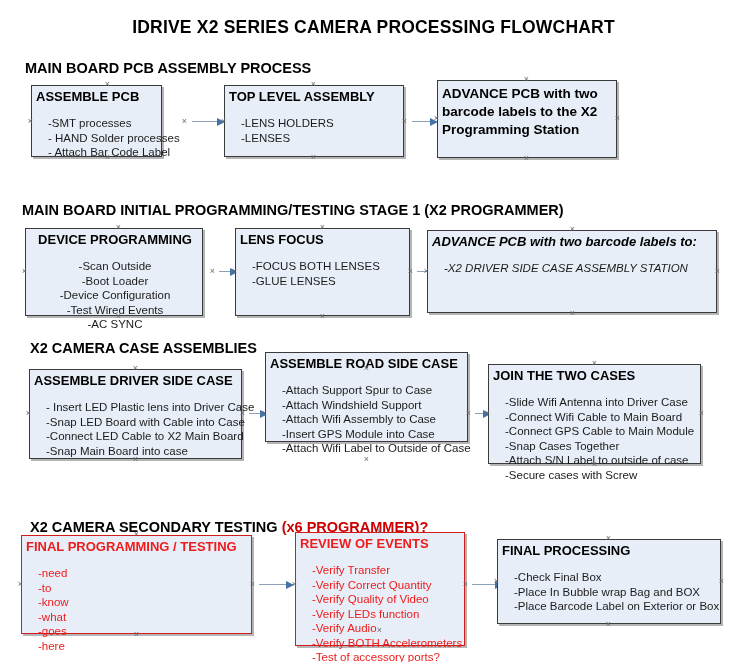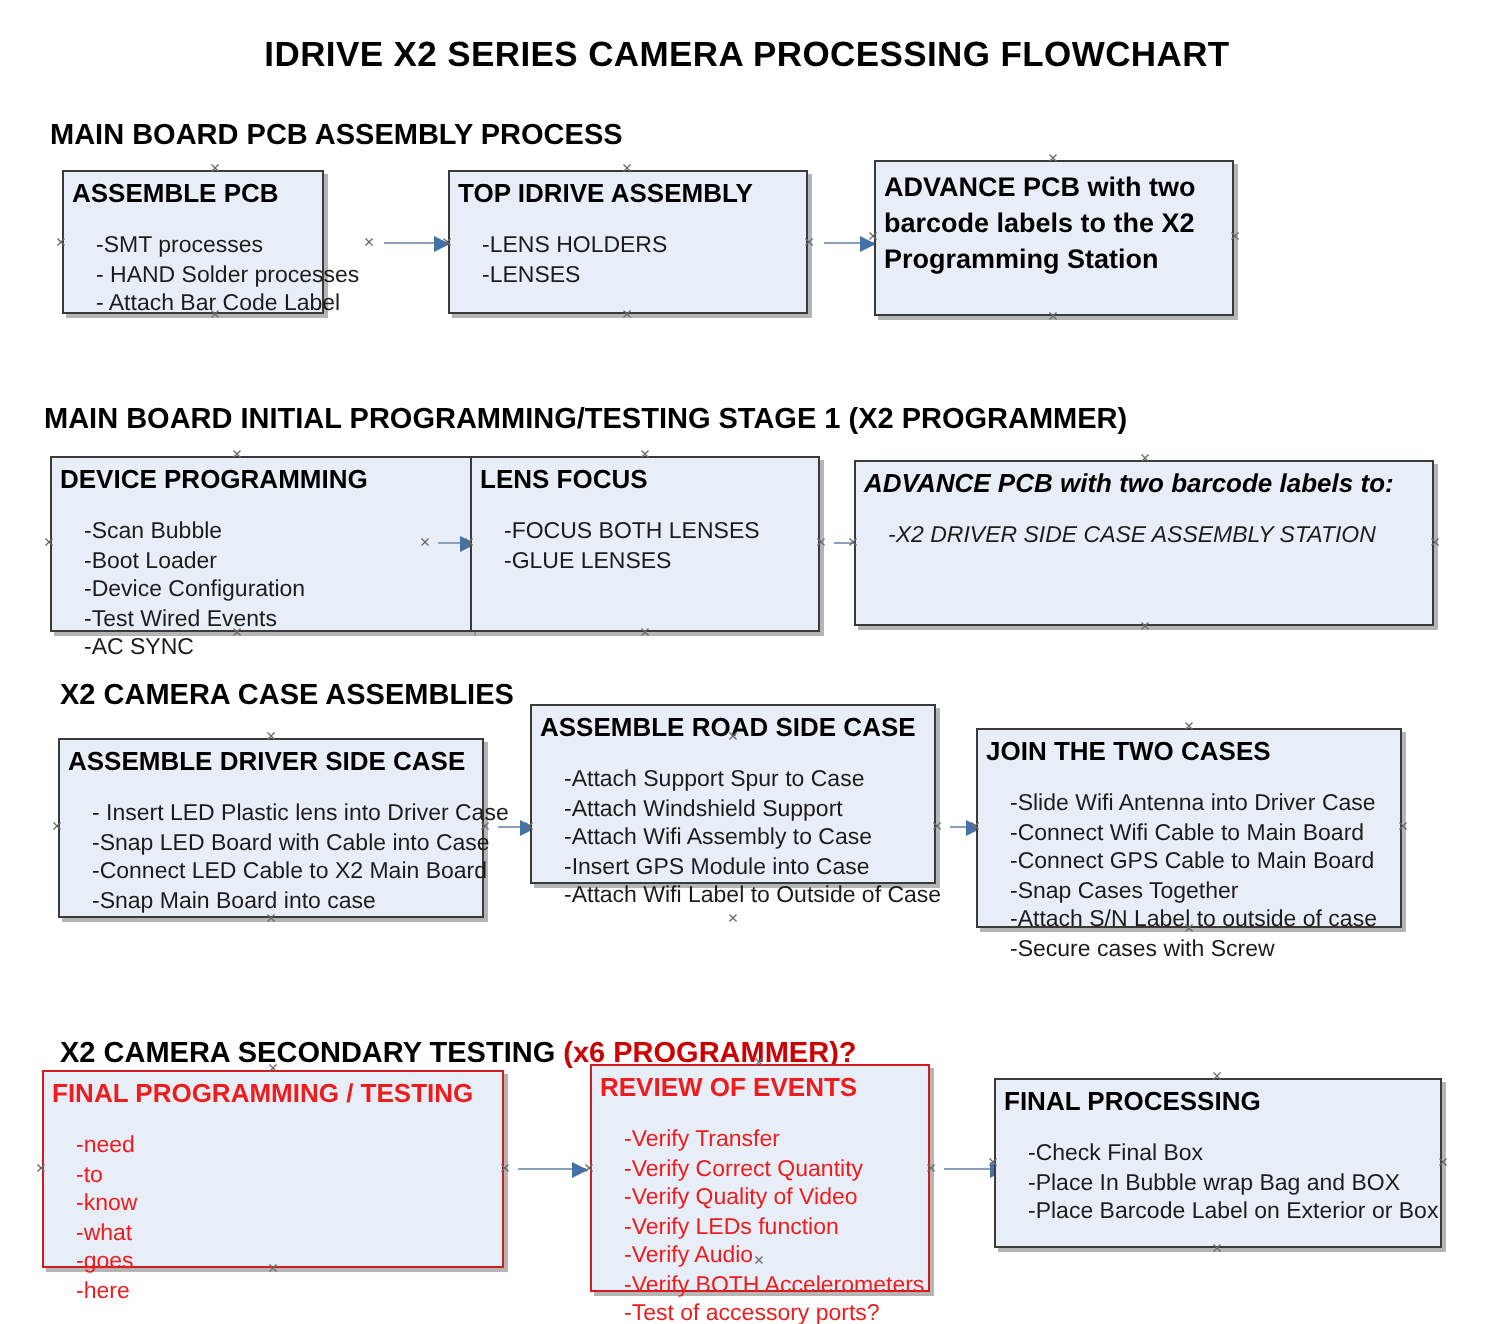--- a/index.html
+++ b/index.html
@@ -134,21 +134,21 @@
   </ul>
 </div>
 <span class="hx" style="left:104px; top:81px;"></span>
 <span class="hx" style="left:104px; top:154px;"></span>
 <span class="hx" style="left:27px; top:118px;"></span>
 <span class="hx" style="left:181px; top:118px;"></span>
 
 <div class="conn" style="left:192px; top:121px; width:32px;"></div>
 
 <div class="node" style="left:224px; top:85px; width:180px; height:72px;">
-  <div class="ttl">TOP IDRIVE ASSEMBLY</div>
+  <div class="ttl">TOP LEVEL ASSEMBLY</div>
   <ul>
     <li>-LENS HOLDERS</li>
     <li>-LENSES</li>
   </ul>
 </div>
 <span class="hx" style="left:310px; top:81px;"></span>
 <span class="hx" style="left:310px; top:154px;"></span>
 <span class="hx" style="left:220px; top:118px;"></span>
 <span class="hx" style="left:401px; top:118px;"></span>
 
@@ -159,24 +159,24 @@
 </div>
 <span class="hx" style="left:523px; top:76px;"></span>
 <span class="hx" style="left:523px; top:155px;"></span>
 <span class="hx" style="left:433px; top:115px;"></span>
 <span class="hx" style="left:614px; top:115px;"></span>
 
 <div class="section-head" style="left:22px; top:202px;">
   <span>MAIN BOARD INITIAL PROGRAMMING/TESTING STAGE 1 (X2 PROGRAMMER)</span>
 </div>
 
-<div class="node" style="left:25px; top:228px; width:211px; height:88px;">
+<div class="node" style="left:25px; top:228px; width:178px; height:88px;text-align:center;">
   <div class="ttl">DEVICE PROGRAMMING</div>
   <ul>
-    <li>-Scan Bubble</li>
+    <li>-Scan Outside</li>
     <li>-Boot Loader</li>
     <li>-Device Configuration</li>
     <li>-Test Wired Events</li>
     <li>-AC SYNC</li>
   </ul>
 </div>
 <span class="hx" style="left:115px; top:224px;"></span>
 <span class="hx" style="left:115px; top:313px;"></span>
 <span class="hx" style="left:21px; top:268px;"></span>
 <span class="hx" style="left:209px; top:268px;"></span>
@@ -243,21 +243,21 @@
 <span class="hx" style="left:261px; top:410px;"></span>
 <span class="hx" style="left:465px; top:410px;"></span>
 
 <div class="conn" style="left:475px; top:413px; width:15px;"></div>
 
 <div class="node" style="left:488px; top:364px; width:213px; height:100px;">
   <div class="ttl">JOIN THE TWO CASES</div>
   <ul>
     <li>-Slide Wifi Antenna into Driver Case</li>
     <li>-Connect Wifi Cable to Main Board</li>
-    <li>-Connect GPS Cable to Main Board</li>
+    <li>-Connect GPS Cable to Main Module</li>
     <li>-Snap Cases Together</li>
     <li>-Attach S/N Label to outside of case</li>
     <li>-Secure cases with Screw</li>
   </ul>
 </div>
 <span class="hx" style="left:591px; top:360px;"></span>
 <span class="hx" style="left:591px; top:461px;"></span>
 <span class="hx" style="left:484px; top:410px;"></span>
 <span class="hx" style="left:698px; top:410px;"></span>
 

